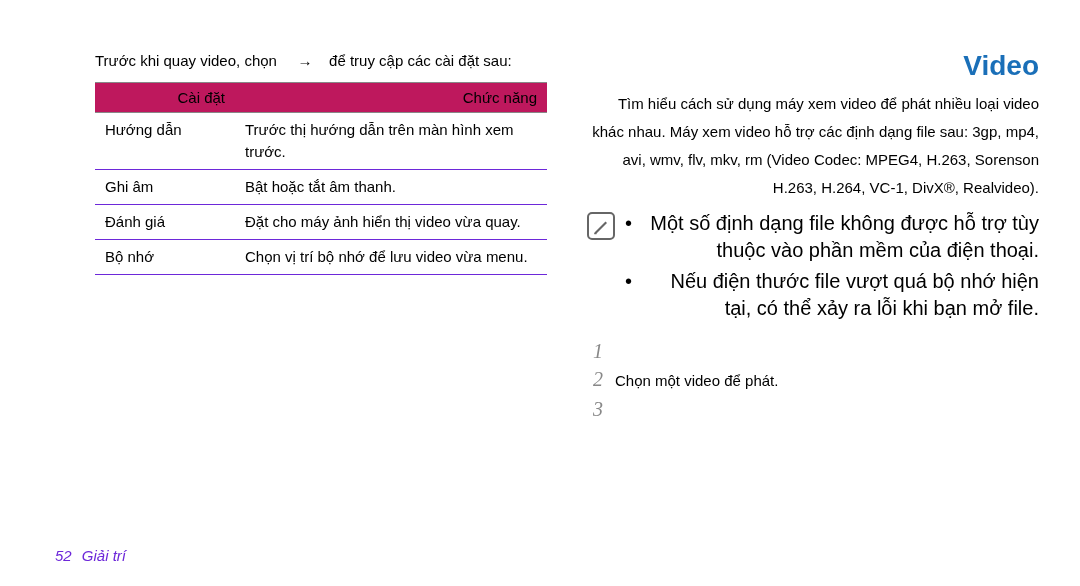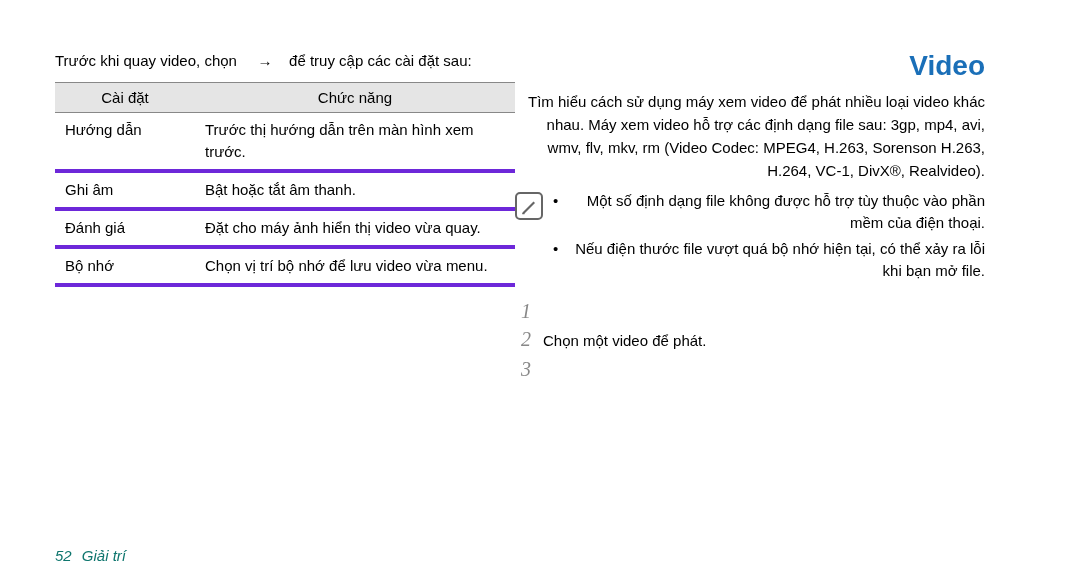--- a/index.html
+++ b/index.html
@@ -12,20 +12,22 @@
     font-size: 15px;
     color: #000;
     background: #fff;
     width: 1080px;
     height: 586px;
     position: relative;
   }
   .page {
     display: flex;
     padding: 50px 41px 0 55px;
+    gap: 40px;
+    margin-left: 40px;
   }
   .left-col {
     flex: 1;
     max-width: 460px;
   }
   .right-col {
     flex: 1;
     max-width: 470px;
     text-align: right;
   }
@@ -33,45 +35,45 @@
     font-size: 15px;
     line-height: 22px;
     margin-bottom: 10px;
   }
   table.settings {
     width: 100%;
     border-collapse: collapse;
     font-size: 15px;
   }
   table.settings th {
-    text-align: center;
+    text-align: right;
     font-weight: normal;
     padding: 6px 10px;
     border-top: 1px solid #888;
     border-bottom: 1px solid #888;
-    background: #e5e5e5;
+    background: #be185d;
   }
   table.settings td {
     padding: 6px 10px;
     vertical-align: top;
-    border-bottom: 4px solid #6d28d9;
+    border-bottom: 1px solid #6d28d9;
     line-height: 22px;
   }
   table.settings td.col-name {
     width: 140px;
   }
   .section-title {
     font-size: 28px;
     font-weight: bold;
     color: #1a6fb8;
     margin-bottom: 8px;
   }
   .body-text {
     font-size: 15px;
-    line-height: 23px;
+    line-height: 28px;
     margin-bottom: 8px;
   }
   .note-box {
     display: flex;
     gap: 10px;
     margin-bottom: 14px;
     margin-top: 6px;
   }
   .note-icon {
     flex-shrink: 0;
@@ -83,22 +85,22 @@
     align-items: center;
     justify-content: center;
     margin-top: 2px;
   }
   .note-icon svg {
     width: 18px;
     height: 18px;
   }
   .note-list {
     list-style: none;
-    font-size: 15px;
-    line-height: 22px;
+    font-size: 20px;
+    line-height: 27px;
   }
   .note-list li {
     position: relative;
     padding-left: 14px;
     margin-bottom: 4px;
   }
   .note-list li::before {
     content: "•";
     position: absolute;
     left: 0;
@@ -123,21 +125,21 @@
     color: #888;
     width: 16px;
     flex-shrink: 0;
   }
   .footer {
     position: absolute;
     bottom: 22px;
     left: 55px;
     font-size: 15px;
     font-style: italic;
-    color: #0f766e;
+    color: #6d28d9;
   }
   .footer .page-num {
     font-style: italic;
     margin-right: 6px;
   }
   .arrow {
     display: inline-block;
     padding: 0 4px;
   }
 </style>

